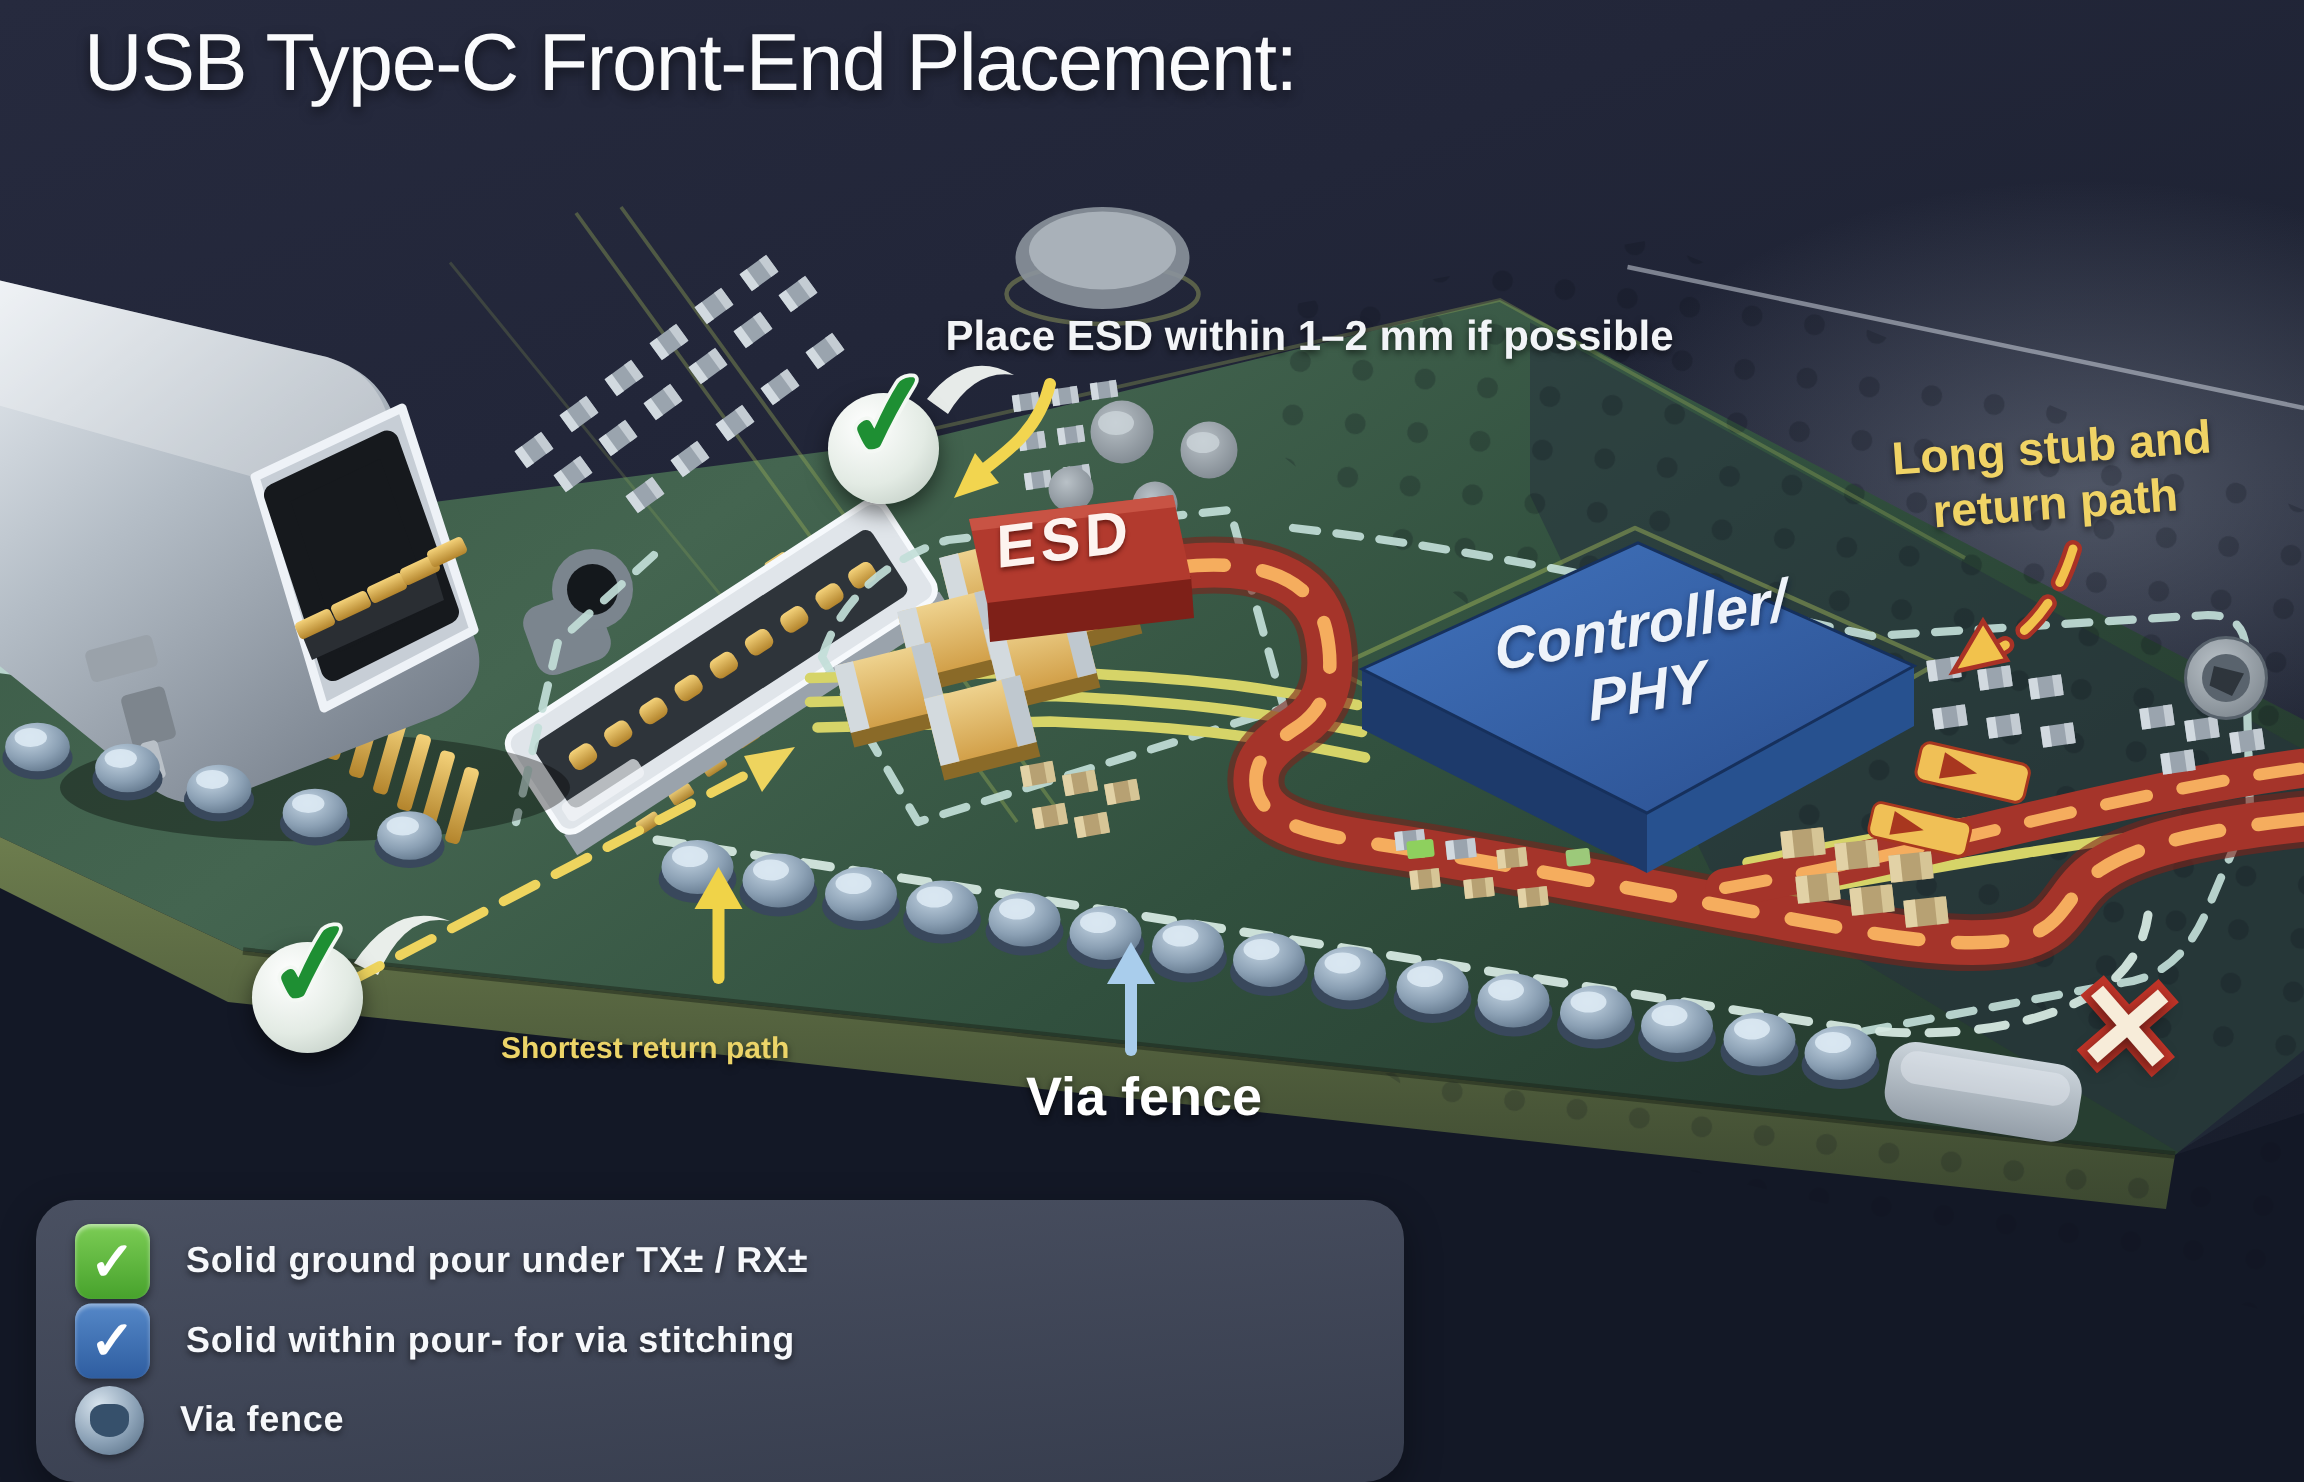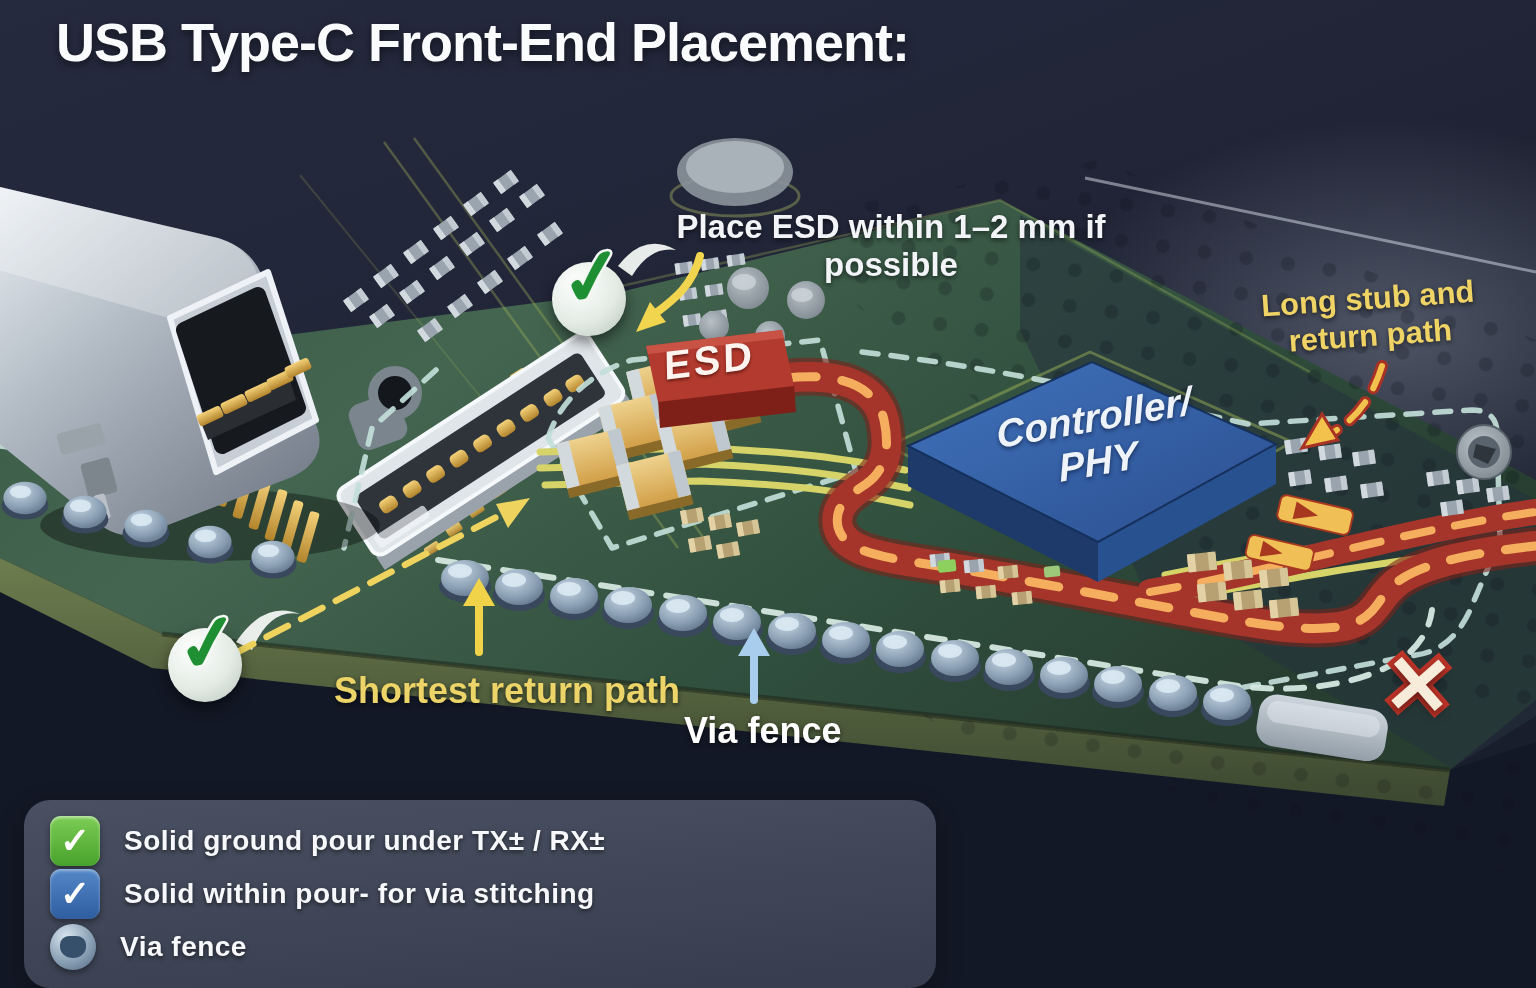--- a/index.html
+++ b/index.html
@@ -1,27 +1,27 @@
 <!DOCTYPE html>
 <html><head>
 <meta charset="utf-8">
 <style>
   html,body{margin:0;padding:0;background:#10141f;}
   .scene{position:relative;width:1536px;height:988px;overflow:hidden;
     font-family:"Liberation Sans",sans-serif;
     background:linear-gradient(160deg,#262a3e 0%,#222639 28%,#1d2232 55%,#171c2a 100%);}
   .scene svg{position:absolute;left:0;top:0;}
   .overlay{position:absolute;color:#fff;}
-  .title{left:56px;top:10px;font-size:54px;font-weight:700;letter-spacing:-1px;
+  .title{left:56px;top:10px;font-size:54px;font-weight:400;letter-spacing:-1px;
     line-height:1.2;color:#fafbfd;text-shadow:0 3px 8px rgba(0,0,0,.55);}
   .ann{font-weight:700;text-shadow:0 2px 5px rgba(0,0,0,.6);}
-  .ann-place-esd{left:608px;top:208px;width:566px;text-align:center;font-size:33px;color:#f2f4f7;}
+  .ann-place-esd{left:590px;top:208px;width:566px;text-align:center;font-size:28px;color:#f2f4f7;}
   .ann-long-stub{left:1240px;top:280px;width:258px;text-align:center;font-size:31px;
     line-height:1.2;color:#f0d365;transform:rotate(-4deg);}
-  .ann-shortest{left:334px;top:670px;font-size:36px;color:#ecd468;}
+  .ann-shortest{left:334px;top:688px;font-size:20px;color:#ecd468;}
   .ann-via-fence{left:684px;top:710px;font-size:36px;color:#fff;}
   .esd-label{left:664px;top:338px;font-size:40px;font-weight:700;letter-spacing:3px;
     color:#fdf3ef;transform:rotate(-7deg) skewX(-6deg);text-shadow:0 2px 3px rgba(60,8,4,.6);}
   .controller-label{left:946px;top:396px;width:300px;text-align:center;font-size:39px;
     font-weight:700;font-style:italic;line-height:1.12;color:#eef3fa;
     transform:rotate(-10deg) skewX(-4deg);text-shadow:0 2px 4px rgba(10,25,55,.65);}
   .check-badge{position:absolute;width:74px;height:74px;border-radius:50%;
     background:radial-gradient(circle at 35% 30%,#ffffff,#e3ebe4 55%,#b8c5bc);
     box-shadow:0 6px 14px rgba(0,0,0,.5);}
   .check-badge .glyph{position:absolute;left:8px;top:-30px;font-size:78px;font-weight:800;
@@ -29,21 +29,21 @@
   .check-top{left:552px;top:262px;}
   .check-bottom{left:168px;top:628px;}
   .x-mark{left:1384px;top:638px;font-size:82px;font-weight:900;color:#f7ecd9;
     -webkit-text-stroke:10px #bf3428;paint-order:stroke;transform:rotate(4deg);
     text-shadow:0 4px 10px rgba(0,0,0,.5);}
   .legend{left:24px;top:800px;width:912px;height:188px;border-radius:26px;
     background:linear-gradient(175deg,rgba(128,136,156,.50),rgba(96,104,124,.46));
     box-shadow:0 8px 24px rgba(0,0,0,.35);padding:14px 26px;box-sizing:border-box;
     display:flex;flex-direction:column;justify-content:space-between;}
   .legend-row{display:flex;align-items:center;height:54px;}
-  .legend-label{font-size:28px;font-weight:600;color:#f6f8fb;margin-left:24px;
+  .legend-label{font-size:24px;font-weight:600;color:#f6f8fb;margin-left:24px;
     text-shadow:0 2px 4px rgba(0,0,0,.55);letter-spacing:.5px;}
   .legend-icon{width:50px;height:50px;flex:0 0 50px;display:flex;align-items:center;
     justify-content:center;font-size:36px;font-weight:800;color:#fff;}
   .icon-green{border-radius:11px;background:linear-gradient(#7ccd55,#47a22c);
     box-shadow:inset 0 2px 3px rgba(255,255,255,.5),0 3px 6px rgba(0,0,0,.4);}
   .icon-blue{border-radius:11px;background:linear-gradient(#5588c8,#2e5da0);
     box-shadow:inset 0 2px 3px rgba(255,255,255,.4),0 3px 6px rgba(0,0,0,.4);}
   .icon-via{border-radius:50%;width:46px;height:46px;flex-basis:46px;position:relative;
     background:radial-gradient(circle at 35% 28%,#d8e4ee,#8ba1b6 55%,#50687f);
     box-shadow:0 3px 6px rgba(0,0,0,.4);}

